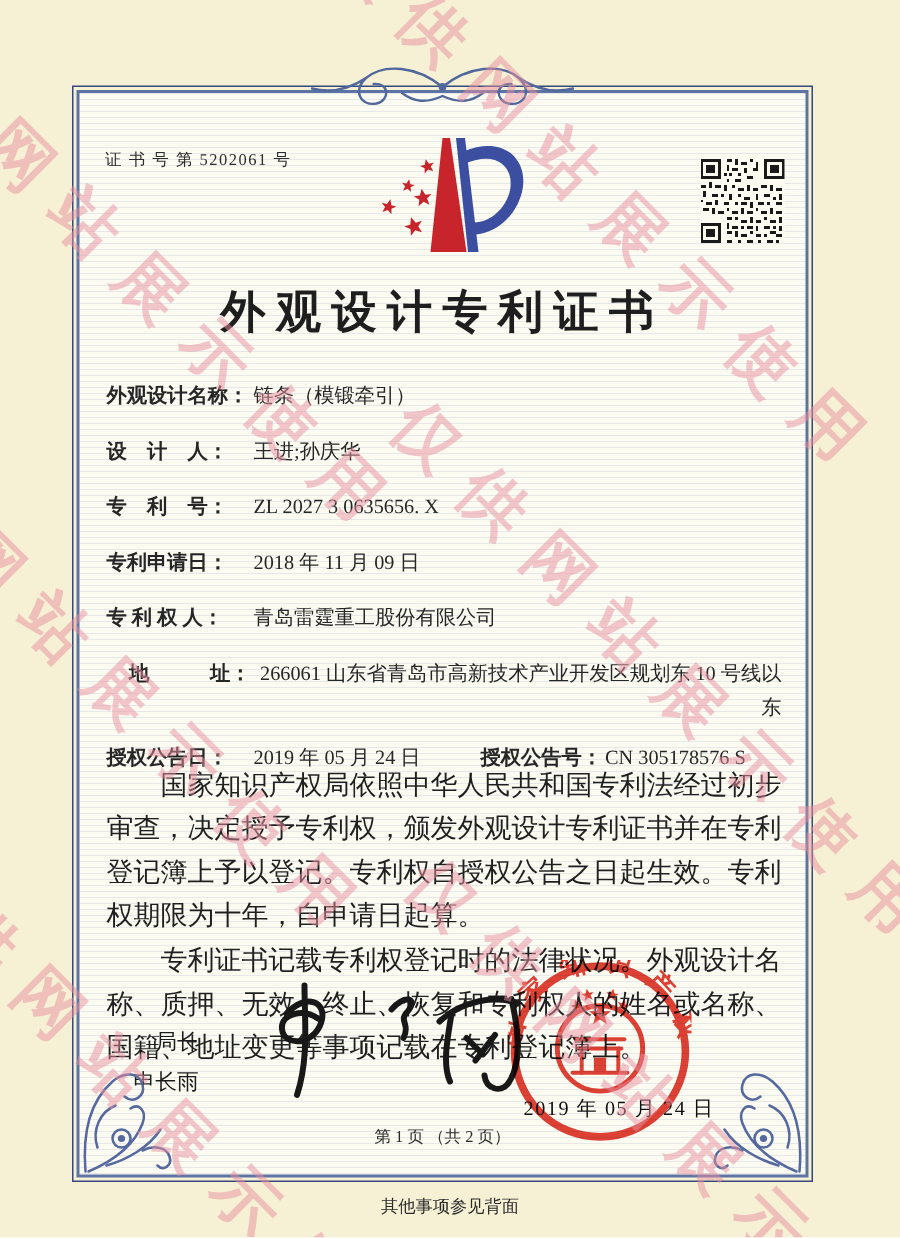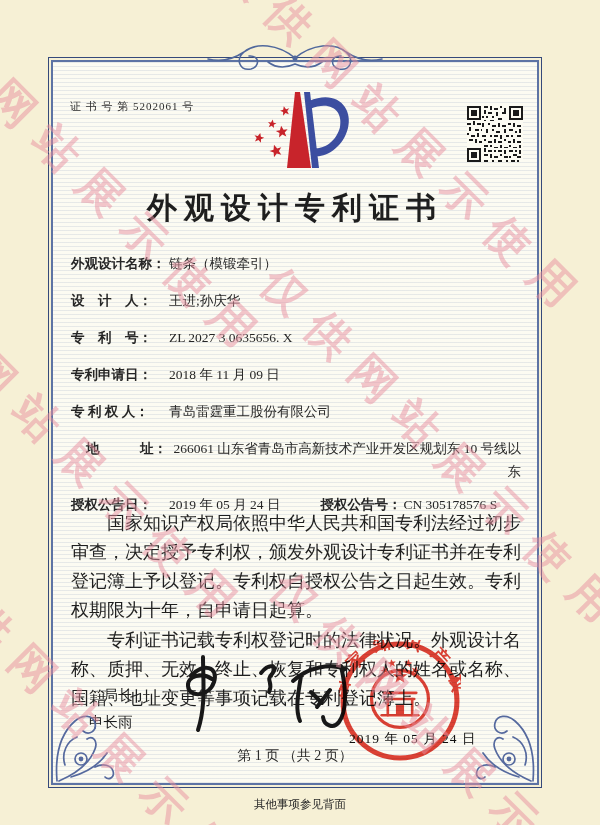--- a/index.html
+++ b/index.html
@@ -35,21 +35,21 @@
   .f-group + .f-group{margin-left:40px;}
   
   .paras{position:absolute;left:18px;right:16px;top:447px;font-size:18px;line-height:1.62;
     text-align:justify;color:#1f1f1f;font-family:Liberation Serif, serif;}
   .paras p{margin:0;text-indent:2em;}
   
   .officer{position:absolute;left:36px;top:620px;font-size:14.5px;line-height:27px;color:#1c1c1c;text-align:right;}
   .sig{position:absolute;left:108px;top:588px;}
   .seal{position:absolute;left:286px;top:578px;opacity:.93;mix-blend-mode:multiply;}
   .seal-date{position:absolute;left:296px;top:668px;font-size:13.5px;letter-spacing:1px;color:#101010;z-index:3;}
-  .page-info{position:absolute;left:0;bottom:18px;width:100%;text-align:center;font-size:14px;color:#2a2a2a;}
+  .page-info{position:absolute;left:0;bottom:18px;width:100%;text-align:center;font-size:11px;color:#2a2a2a;}
   .back-note{position:absolute;left:0;top:797px;width:100%;text-align:center;font-size:11.5px;color:#2a2a2a;font-family:Liberation Mono, monospace;}
   
   .orn-top{position:absolute;left:50%;top:-18px;transform:translateX(-50%);z-index:2;}
   .orn-corner{position:absolute;bottom:-2px;z-index:2;}
   .orn-corner.left{left:-2px;}
   .orn-corner.right{right:-2px;transform:scaleX(-1);}
   
   .wm{position:absolute;z-index:50;pointer-events:none;white-space:nowrap;
     font-size:44px;letter-spacing:18px;font-weight:600;
     color:rgba(231,143,160,.50);transform-origin:0 0;transform:rotate(45deg);}

